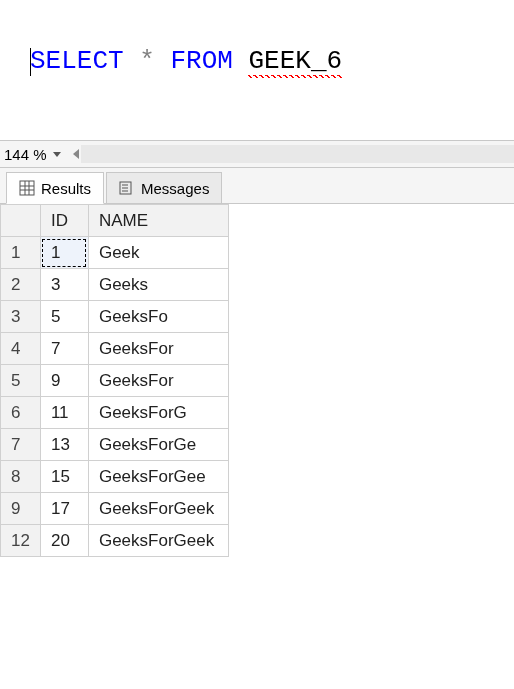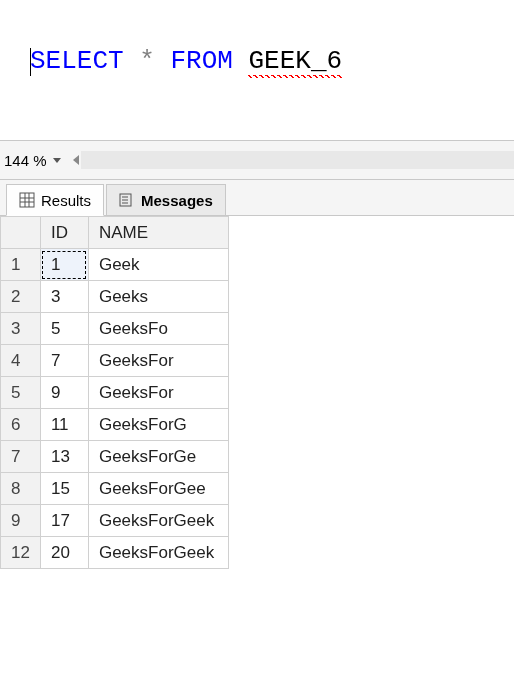--- a/index.html
+++ b/index.html
@@ -56,21 +56,21 @@
     position: absolute;
     width: 1px;
     height: 28px;
     background: #000;
     left: 30px;
     top: 48px;
   }
   .zoom-bar {
     display: flex;
     align-items: center;
-    height: 40px;
+    height: 28px;
     border-top: 1px solid #c8c8c8;
     border-bottom: 1px solid #c8c8c8;
     background: #f5f5f5;
     padding-left: 4px;
     font-size: 15px;
   }
   .zoom-dropdown {
     display: flex;
     align-items: center;
     gap: 6px;
@@ -113,21 +113,20 @@
     background: #fefefe;
     border: 1px solid #c8c8c8;
     border-bottom: 1px solid #fefefe;
     margin-right: 2px;
     margin-bottom: -1px;
     cursor: pointer;
   }
   .tab.inactive {
     background: #eaeaea;
     border-bottom: 1px solid #c8c8c8;
-    font-weight: bold;
   }
   .tab-icon svg { display: block; }
   .results-grid {
     background: #fff;
     font-size: 17px;
     color: #222;
   }
   .grid-table {
     border-collapse: collapse;
   }

